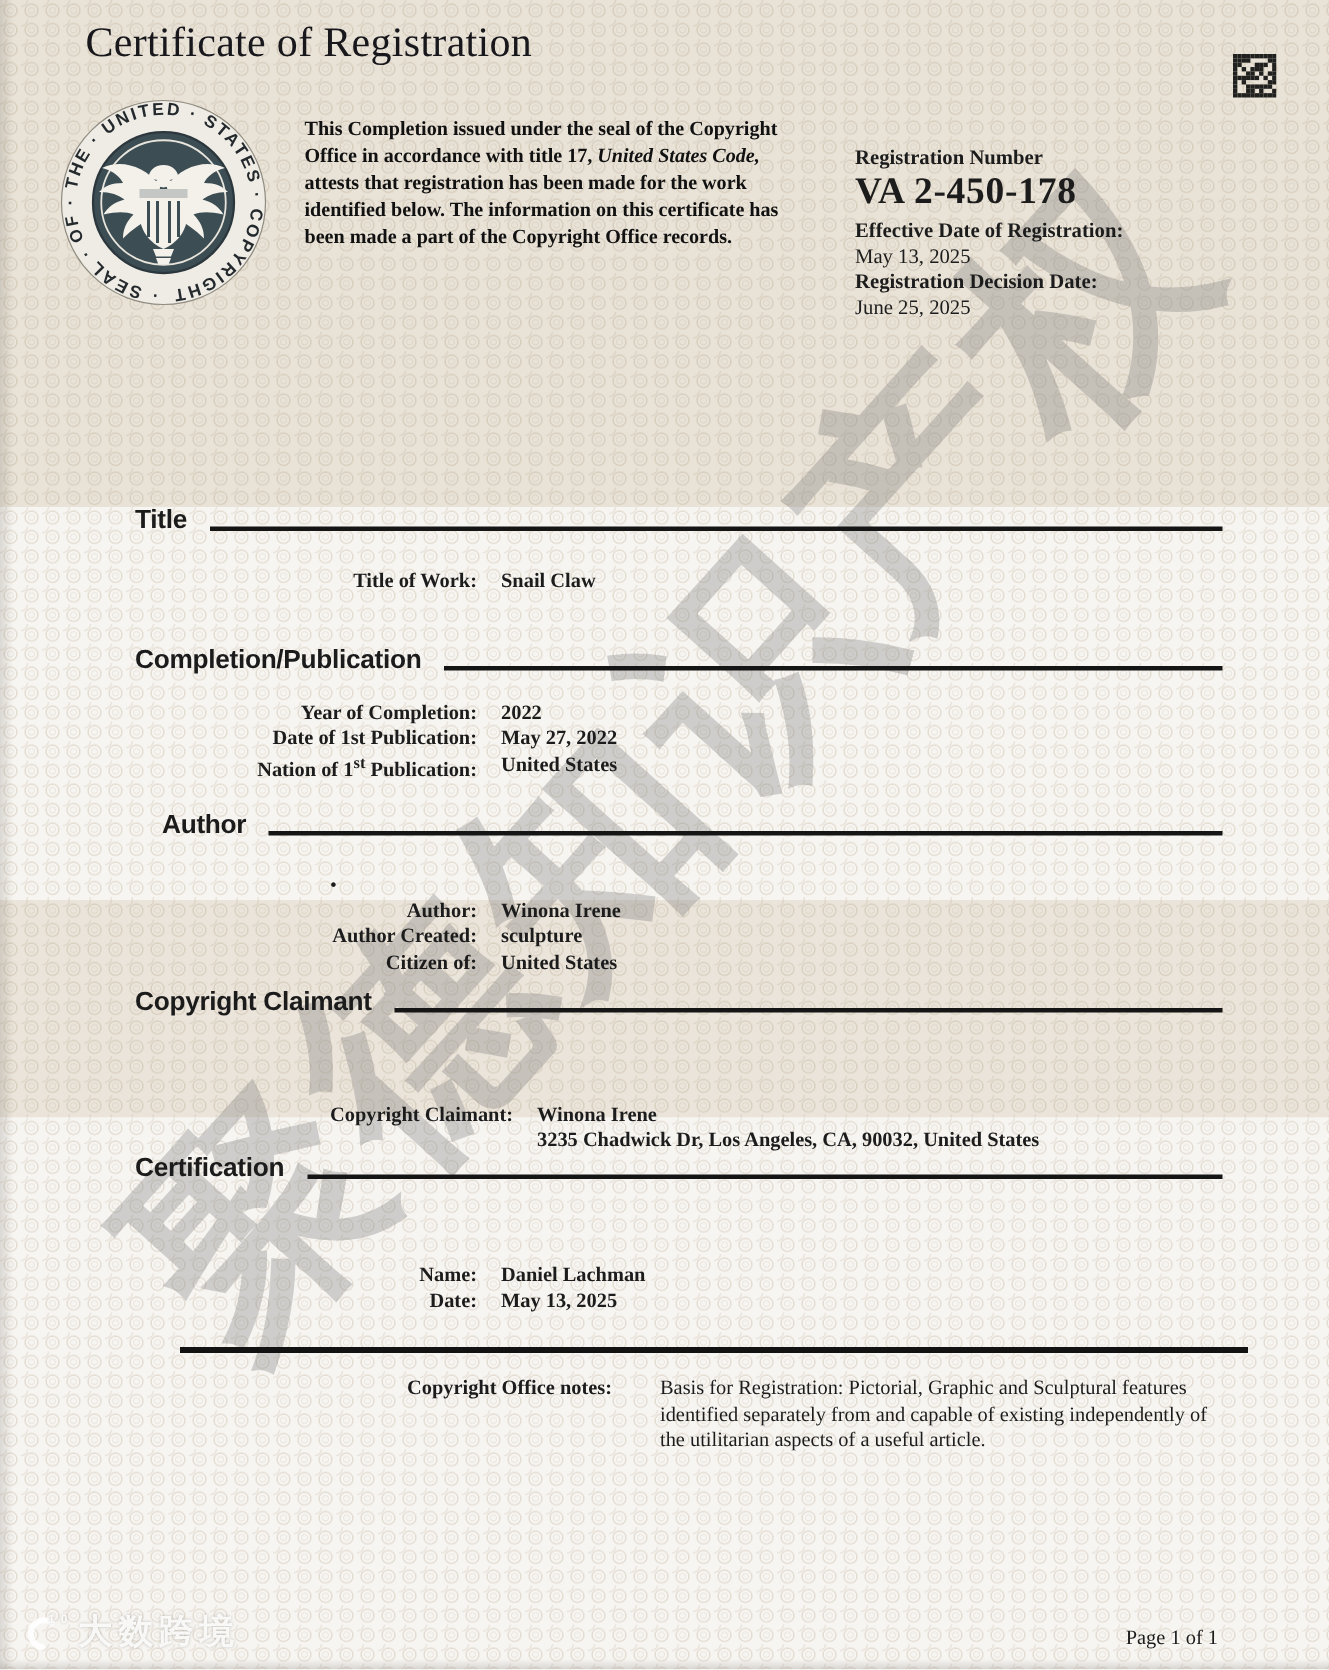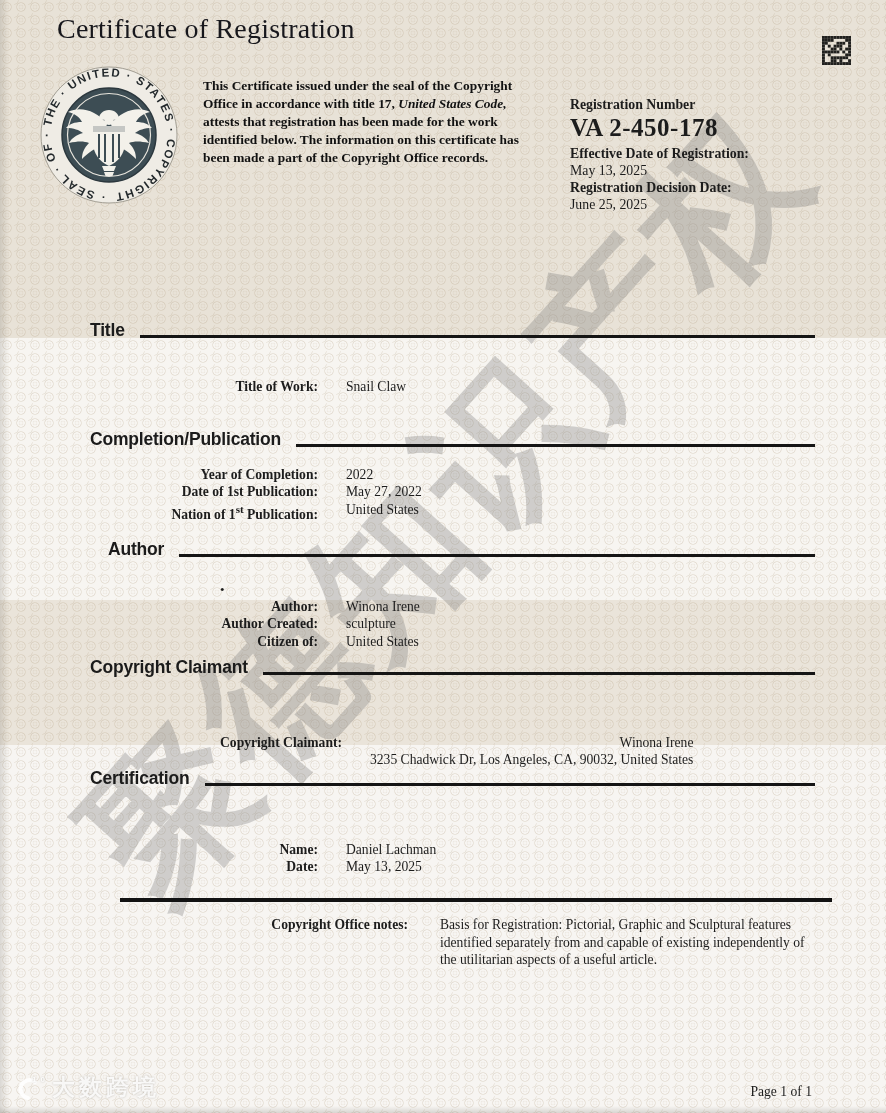--- a/index.html
+++ b/index.html
@@ -73,21 +73,21 @@
     display:flex; align-items:flex-end;
     font-family:"Liberation Sans", sans-serif;
     font-weight:700; font-size:17.5px; color:#1b1b1b;
     letter-spacing:-0.2px;
   }
   .sec-head .rule { flex:1; height:3px; background:#151515; margin:0 0 3px 15px; }
 
   .rows { position:absolute; left:0; width:100%; }
   .row { display:flex; line-height:17.4px; font-size:13.6px; }
   .row .lbl { flex:0 0 318px; text-align:right; font-weight:700; }
-  .row .val { margin-left:28px; font-weight:400;text-align:right; }
+  .row .val { margin-left:16px; font-weight:700; }
   .bullet { position:absolute; left:220px; font-size:13px; }
 
   .notes-rule { position:absolute; left:120px; width:712px; height:4px; background:#121212; top:898px; }
   .notes { position:absolute; left:0; top:916px; width:100%; display:flex; font-size:13.6px; line-height:17.6px; }
   .notes .lbl { flex:0 0 408px; text-align:right; font-weight:700; }
   .notes .val { margin-left:32px; width:374px; }
 
   .pagenum { position:absolute; right:74px; top:1084px; font-size:13.6px; }
   sup { font-size:11px; vertical-align:super; }
 </style>
@@ -208,33 +208,33 @@
         <line x1="73" y1="68" x2="73" y2="96"></line>
           <line x1="79" y1="68" x2="79" y2="92"></line>
       </g>
       <text font-family="Liberation Sans, sans-serif" font-size="11.5" font-weight="700" fill="#23292c" letter-spacing="1.6">
         <textPath href="#ringPath" startOffset="1%">· SEAL · OF · THE · UNITED · STATES · COPYRIGHT · OFFICE · 1870</textPath>
       </text>
     </svg>
   </div>
 
   <div class="intro">
-    <span>This Certificate issued under the seal of the Copyright Office in accordance with title 17, </span><i>United States Code,</i><span> attests that registration has been made for the work identified below. The information on this certificate has been made a part of the Copyright Office records.</span>
+    <span>This Completion issued under the seal of the Copyright Office in accordance with title 17, </span><i>United States Code,</i><span> attests that registration has been made for the work identified below. The information on this certificate has been made a part of the Copyright Office records.</span>
   </div>
 
   <div class="regblock">
     <div class="lbl">Registration Number</div>
     <div class="num">VA 2-450-178</div>
     <div class="lbl">Effective Date of Registration:</div>
     <div class="val">May 13, 2025</div>
     <div class="lbl">Registration Decision Date:</div>
     <div class="val">June 25, 2025</div>
   </div>
 
-  <div class="sec-head" style="top:320px;justify-content:space-between;">
+  <div class="sec-head" style="top:336px;justify-content:space-between;">
     <span>Title</span>
       <span class="rule"></span>
   </div>
   <div class="rows" style="top:378px;">
     <div class="row">
       <span class="lbl">Title of Work:</span>
       <span class="val">Snail Claw</span>
     </div>
   </div>
 

